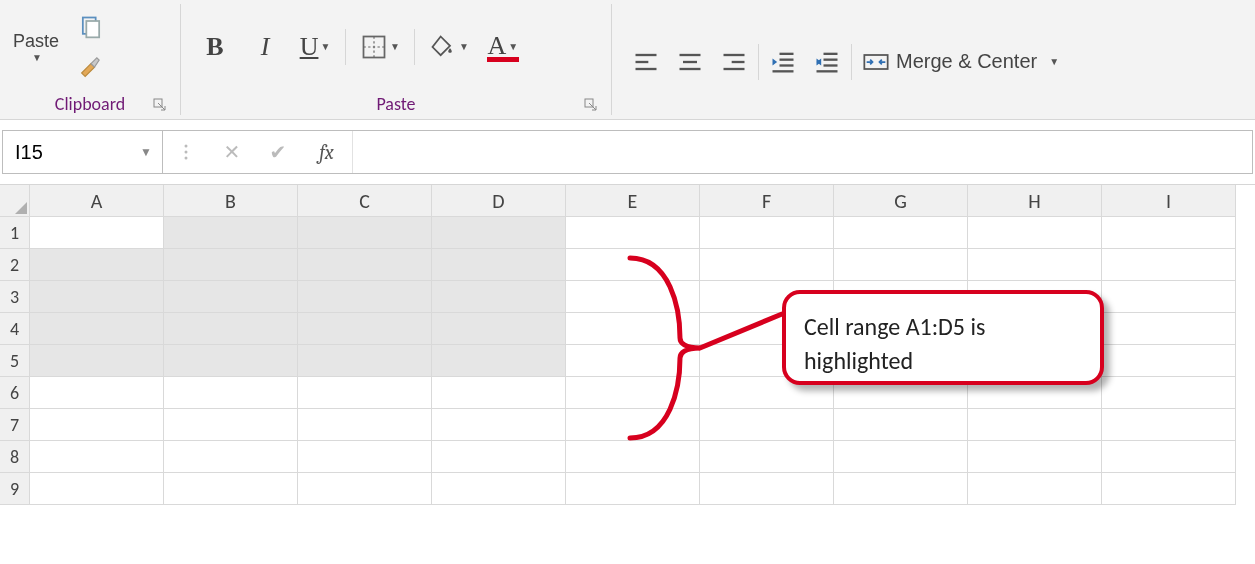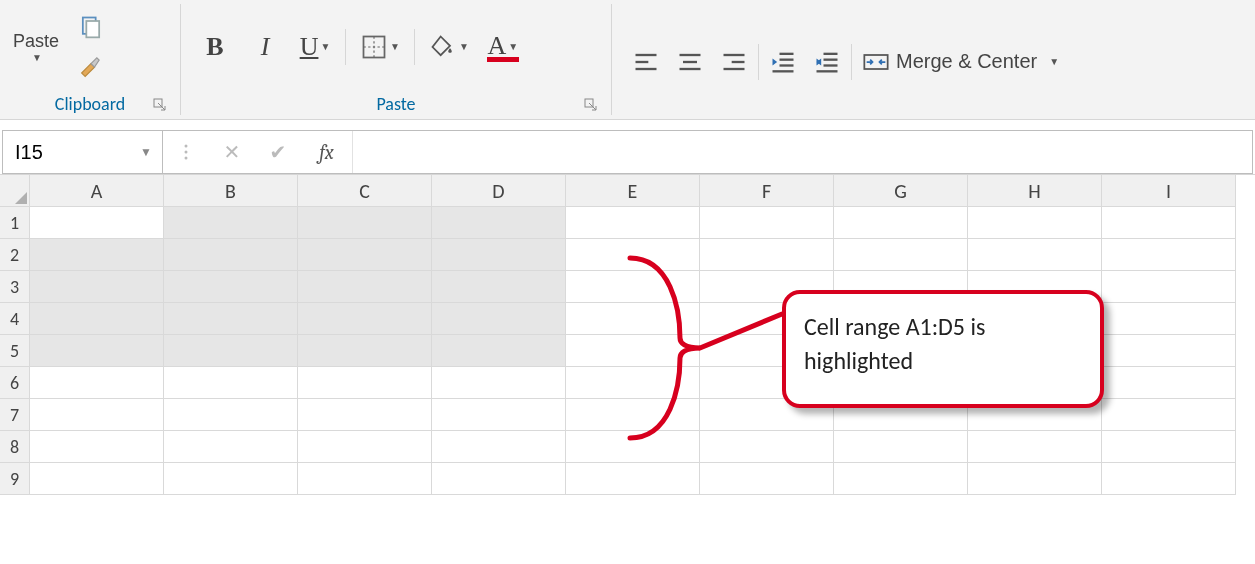--- a/index.html
+++ b/index.html
@@ -33,21 +33,21 @@
   }
   .group-footer {
     display: flex;
     align-items: center;
     justify-content: center;
     height: 30px;
     position: relative;
   }
   .group-label {
     font-size: 18px;
-    color: #0369a1;
+    color: #701a75;
   }
   .dlg-launcher {
     position: absolute;
     right: 4px;
     bottom: 6px;
     width: 16px; height: 16px;
     display: flex; align-items: center; justify-content: center;
     color: #777;
     cursor: pointer;
   }
@@ -67,21 +67,21 @@
   .large-btn {
     flex-direction: column;
     width: 56px;
     height: 70px;
     font-size: 18px;
     color: #444;
   }
   .svg-ic { width: 28px; height: 28px; }
 
   
-  .fbar-wrap { border-bottom: 1px solid #d6d6d6; padding-top: 10px; background:#fff; }
+  .fbar-wrap { border-bottom: 1px solid #d6d6d6; padding-top: 10px; padding-bottom: 10px; background:#fff; }
   .fbar {
     height: 44px;
     display: flex;
     align-items: stretch;
     border: 1px solid #bdbdbd;
     margin: 0 2px;
   }
   .name-box {
     width: 160px;
     border-right: 1px solid #bdbdbd;
@@ -129,21 +129,21 @@
     content:""; position:absolute; right:2px; bottom:2px;
     width:0;height:0;border-left:12px solid transparent;border-bottom:12px solid #b0b0b0;
   }
   .cell.sel { background: #e6e6e6; }
   .cell.sel.active { background:#fff; }
 
   
   .callout-box {
     position:absolute;
     left: 782px; top: 290px;
-    width: 322px; height: 118px;
+    width: 322px; height: 95px;
     border: 4px solid #d7001e;
     border-radius: 18px;
     background: #fff;
     padding: 16px 18px;
     font-size: 24px;
     line-height: 1.4;
     color:#222;
     box-shadow: 6px 6px 6px rgba(0,0,0,0.3);
   }
   .callout-brace {

